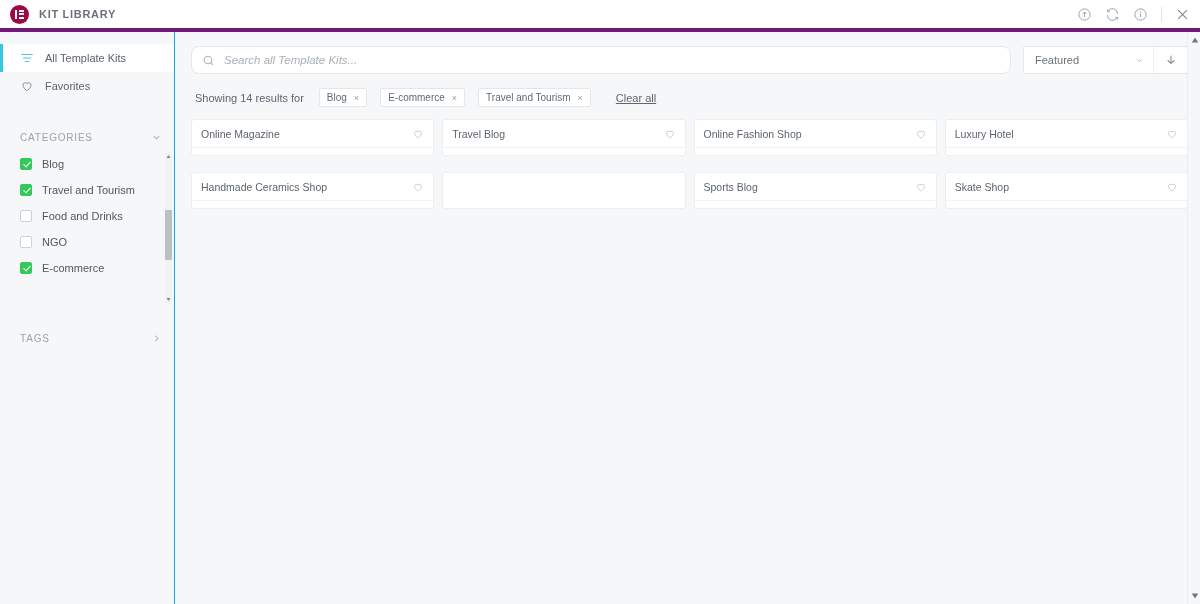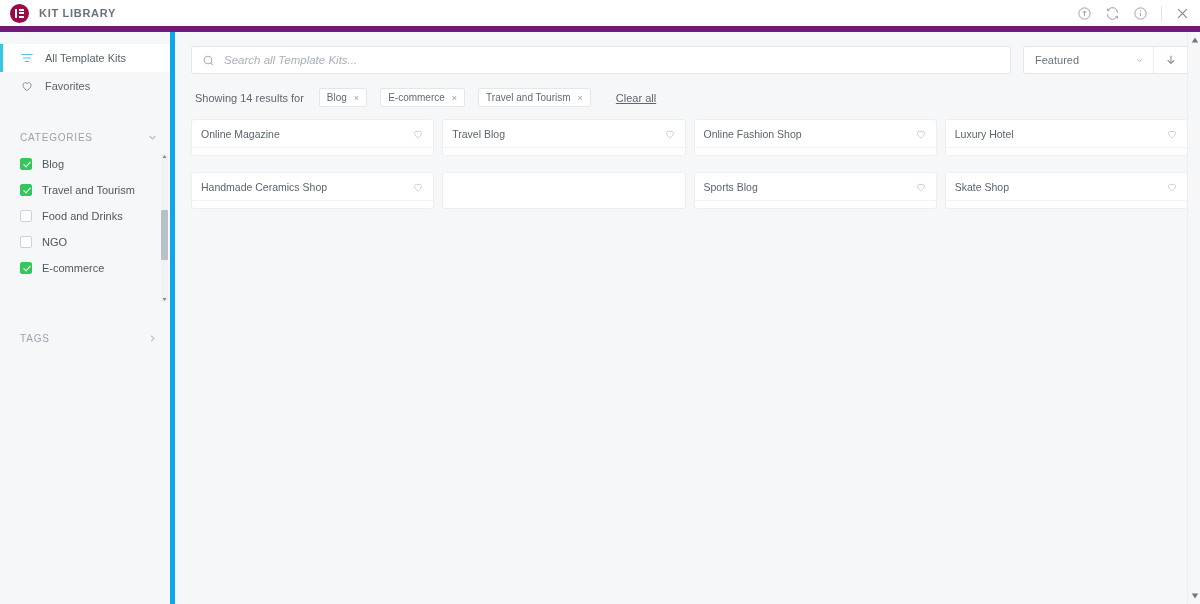--- a/index.html
+++ b/index.html
@@ -5,21 +5,21 @@
   * { box-sizing: border-box; margin: 0; padding: 0; }
   html, body {
     width: 1200px; height: 604px;
     font-family: "Liberation Sans", sans-serif;
     background: #ffffff; overflow: hidden;
   }
   .app { width: 1200px; height: 604px; display: flex; flex-direction: column; position: relative; }
 
   
   .topbar {
-    height: 32px; background: #ffffff; border-bottom: 6px solid #701a75;
+    height: 32px; background: #ffffff; border-bottom: 4px solid #701a75;
     display: flex; align-items: center; padding: 0 10px; flex: 0 0 32px;
   }
   .logo-mark {
     width: 19px; height: 19px; border-radius: 50%; background: #9b0a46;
     display: flex; align-items: center; justify-content: center; flex: 0 0 19px;
   }
   .logo-mark .bars { width: 9px; height: 9px; position: relative; }
   .logo-mark .bars i { position: absolute; background: #fff; display: block; }
   .logo-mark .bars i:nth-child(1) { left: 0; top: 0; width: 2px; height: 9px; }
   .logo-mark .bars i:nth-child(2) { left: 3.5px; top: 0; width: 5.5px; height: 2px; }
@@ -34,21 +34,21 @@
   .tb-icon { width: 15px; height: 15px; color: #9aa3ad; cursor: pointer; display:block; }
   .tb-sep { width: 1px; height: 15px; background: #dfe3e8; }
   .tb-close { width: 15px; height: 15px; color: #7f878f; cursor: pointer; }
 
   
   .body-wrap { flex: 1 1 auto; display: flex; min-height: 0; background: #f6f7f8; }
 
   
   .sidebar {
     width: 175px; flex: 0 0 175px; background: #f6f7f8;
-    border-right: 5px solid #0ea5e9; display: flex; flex-direction: column;
+    border-right: 1px solid #0ea5e9; display: flex; flex-direction: column;
     padding-top: 12px;
   }
   .nav-item {
     height: 28px; display: flex; align-items: center; padding-left: 20px;
     font-size: 11px; color: #5b646d; cursor: pointer; position: relative;
   }
   .nav-item.active { background: #ffffff; }
   .nav-item.active::before {
     content: ""; position: absolute; left: 0; top: 0; bottom: 0; width: 3px; background: #36c6e0;
   }
@@ -79,21 +79,21 @@
   .cat-sbar .track { position: absolute; inset: 0; background: #f0f2f4; }
   .cat-sbar .thumb { position: absolute; left: 0; right: 0; top: 38%; height: 33%; background: #b9c0c7; border-radius: 1px; }
   .cat-sbar .ar { position: absolute; left: 1px; width: 5px; height: 5px; color: #7f878f; }
   .cat-sbar .ar.up { top: 1px; }
   .cat-sbar .ar.dn { bottom: 1px; }
 
   
   .main { flex: 1 1 auto; min-width: 0; background: #f6f7f8; display: flex; flex-direction: column; padding: 0 12px 0 16px; overflow: hidden; }
   .toolbar { display: flex; align-items: center; gap: 12px; padding-top: 14px; }
   .search-box {
-    flex: 1 1 auto; height: 28px; background: #fff; border: 1px solid #e4e7ea; border-radius: 2px;
+    flex: 1 1 auto; height: 28px; background: #fff; border: 1px solid #e4e7ea; border-radius: 8px;
     display: flex; align-items: center; padding: 0 10px;
   }
   .search-ico { width: 13px; height: 13px; color: #a6aeb6; margin-right: 9px; flex: 0 0 13px; }
   .search-input {
     border: 0; outline: 0; flex: 1 1 auto; font-size: 11.5px; font-style: italic;
     color: #555; font-family: "Liberation Sans", sans-serif; background: transparent;
   }
   .search-input::placeholder { color: #a8b0b8; font-style: italic; }
   .sort-wrap { display: flex; align-items: center; width: 165px; height: 28px; background: #fff; border: 1px solid #e4e7ea; border-radius: 2px; flex: 0 0 165px; }
   .sort-sel { flex: 1 1 auto; display: flex; align-items: center; justify-content: space-between; padding: 0 9px 0 11px; height: 100%; cursor: pointer; }

